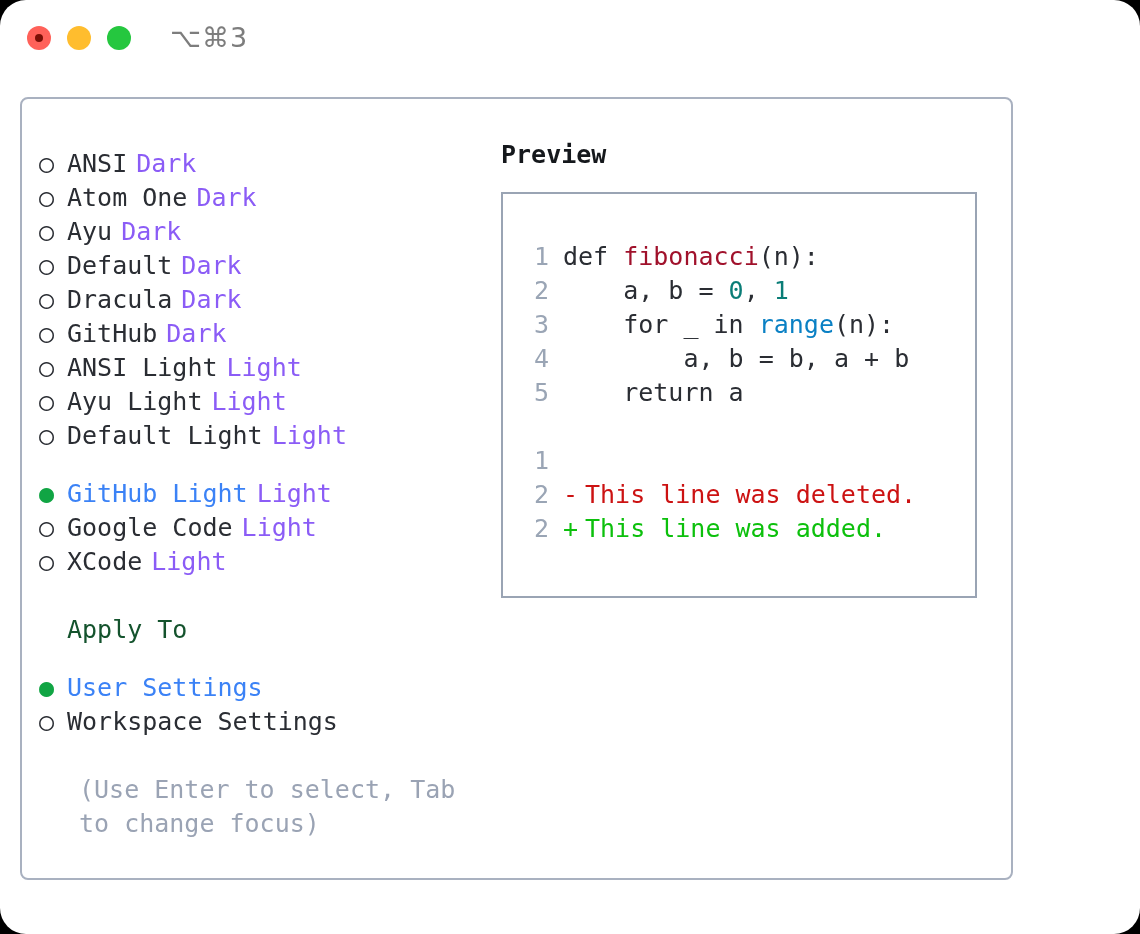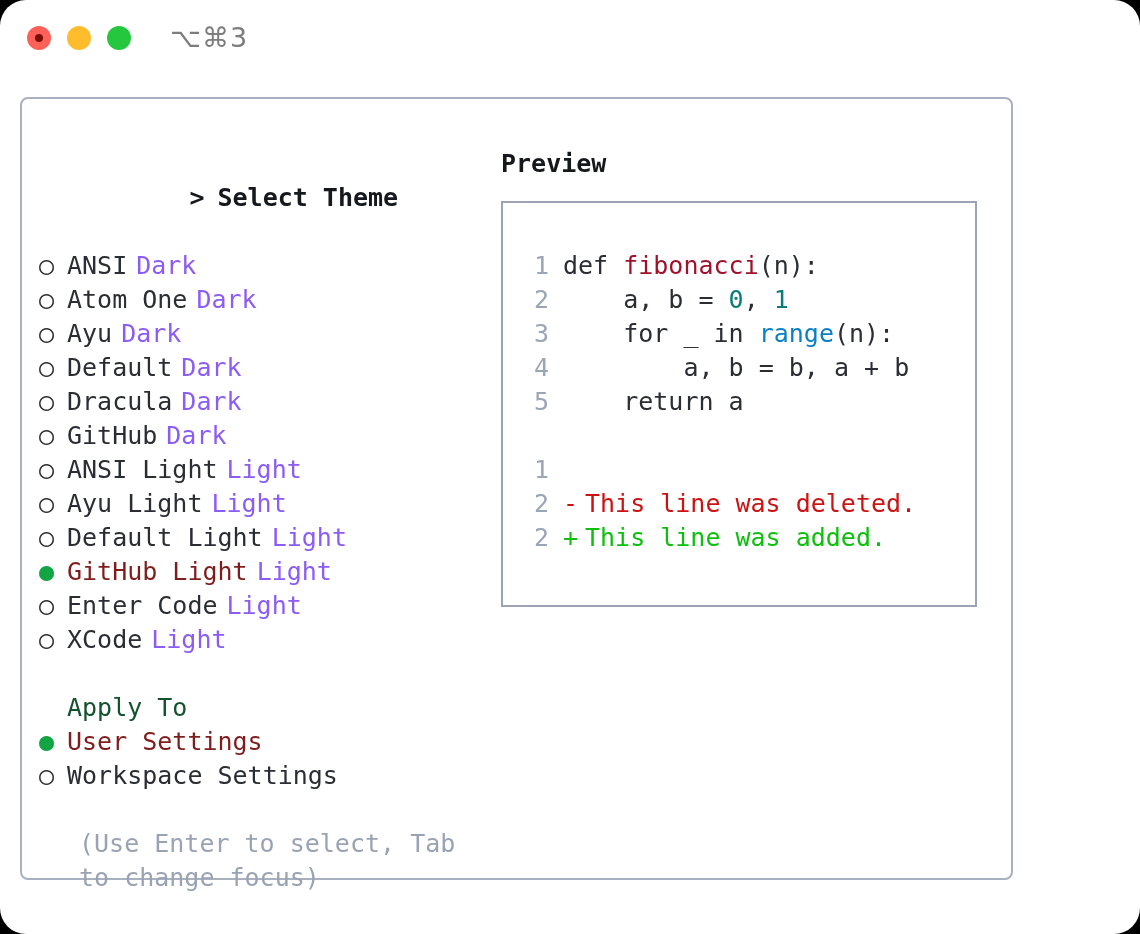--- a/index.html
+++ b/index.html
@@ -115,21 +115,21 @@
     display: flex;
     align-items: baseline;
   }
   .bullet {
     display: inline-block;
     width: 28px;
     flex: 0 0 28px;
     color: #2a2d33;
   }
   .opt.selected .bullet { color: #11a544; }
-  .opt.selected .opt-label { color: #7f1d1d; }
+  .opt.selected .opt-label { color: #3b82f6; margin-top: 24px; }
   .opt-label { color: #2a2d33; }
   .opt-variant { color: #8b5cf6; margin-left: 9px; text-align: center; }
 
   .subsection {
     margin-top: 34px;
   }
   .subsection-title {
     font-size: 25px;
     line-height: 34px;
     color: #14532d;
@@ -144,21 +144,21 @@
     color: #9aa3b4;
     width: 410px;
     white-space: pre-wrap;
     margin-left: 40px;
   }
 
   
   .right-col {
     position: absolute;
     left: 479px;
-    top: 48px;
+    top: 39px;
     width: 500px;
   }
   .preview-title {
     font-size: 25px;
     font-weight: bold;
     color: #15181c;
     line-height: 34px;
     white-space: pre;
   }
   .preview-box {
@@ -218,36 +218,33 @@
       <div class="light green"></div>
     </div>
     <div class="shortcut">⌥⌘3</div>
   </div>
 
   <div class="panel">
     <div class="columns">
 
       <div class="left-col">
 
-        <div class="section-header">
-          <span class="prompt-mark">&gt;</span><span>Select Theme</span>
-        </div>
 
         <ul class="opt-list" id="theme-list">
             <li class="opt"><span class="bullet">○</span><span class="opt-label">ANSI</span><span class="opt-variant">Dark</span></li>
             <li class="opt"><span class="bullet">○</span><span class="opt-label">Atom One</span><span class="opt-variant">Dark</span></li>
             <li class="opt"><span class="bullet">○</span><span class="opt-label">Ayu</span><span class="opt-variant">Dark</span></li>
             <li class="opt"><span class="bullet">○</span><span class="opt-label">Default</span><span class="opt-variant">Dark</span></li>
             <li class="opt"><span class="bullet">○</span><span class="opt-label">Dracula</span><span class="opt-variant">Dark</span></li>
             <li class="opt"><span class="bullet">○</span><span class="opt-label">GitHub</span><span class="opt-variant">Dark</span></li>
             <li class="opt"><span class="bullet">○</span><span class="opt-label">ANSI Light</span><span class="opt-variant">Light</span></li>
             <li class="opt"><span class="bullet">○</span><span class="opt-label">Ayu Light</span><span class="opt-variant">Light</span></li>
             <li class="opt"><span class="bullet">○</span><span class="opt-label">Default Light</span><span class="opt-variant">Light</span></li>
             <li class="opt selected"><span class="bullet">●</span><span class="opt-label">GitHub Light</span><span class="opt-variant">Light</span></li>
-            <li class="opt"><span class="bullet">○</span><span class="opt-label">Enter Code</span><span class="opt-variant">Light</span></li>
+            <li class="opt"><span class="bullet">○</span><span class="opt-label">Google Code</span><span class="opt-variant">Light</span></li>
             <li class="opt"><span class="bullet">○</span><span class="opt-label">XCode</span><span class="opt-variant">Light</span></li>
           </ul>
 
         <div class="subsection">
           <div class="subsection-title">Apply To</div>
           <ul class="opt-list" id="apply-list">
               <li class="opt selected"><span class="bullet">●</span><span class="opt-label">User Settings</span></li>
               <li class="opt"><span class="bullet">○</span><span class="opt-label">Workspace Settings</span></li>
             </ul>
         </div>

